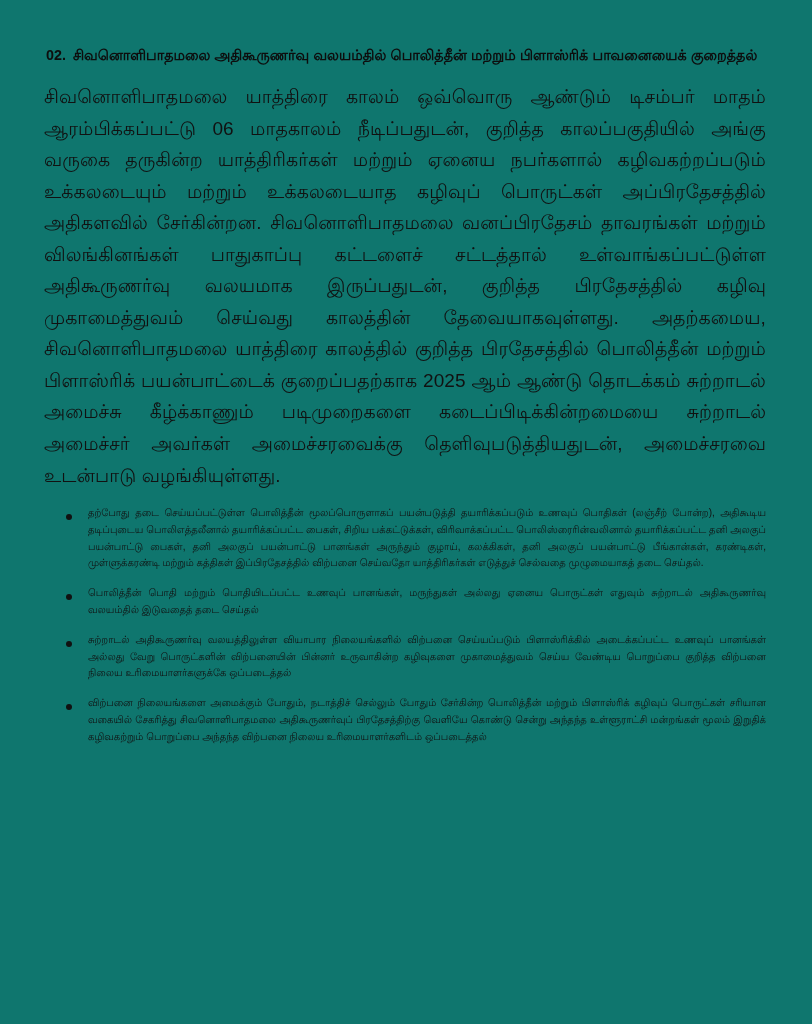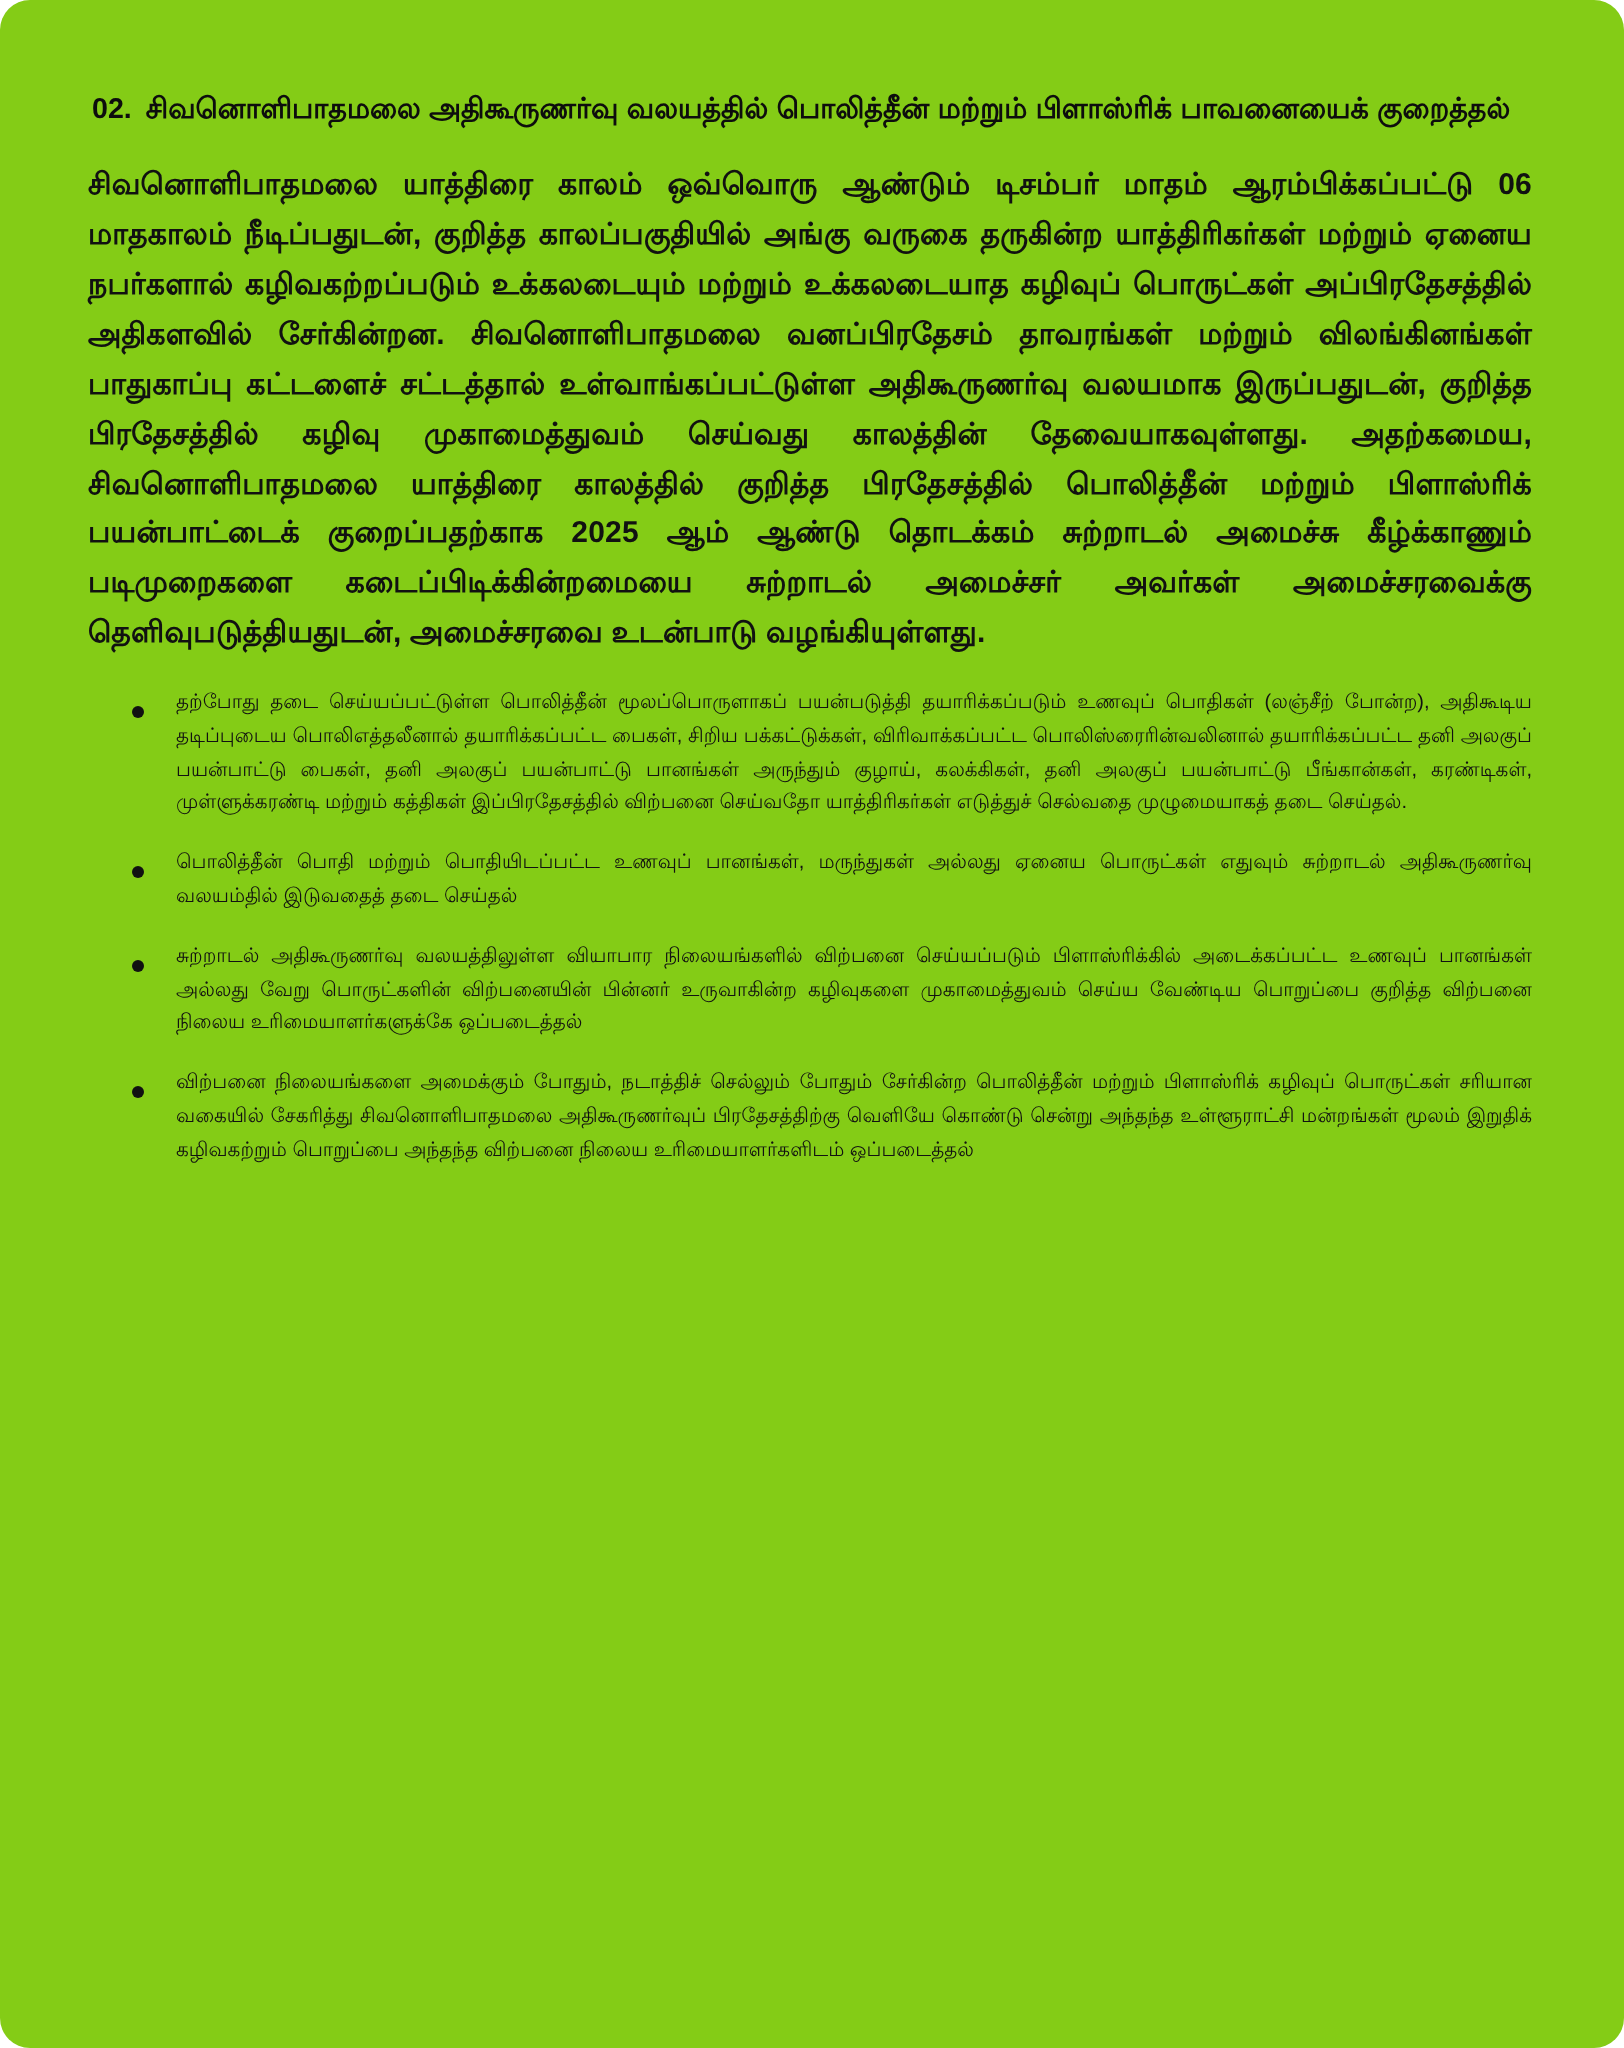--- a/index.html
+++ b/index.html
@@ -12,23 +12,22 @@
     min-height: 1024px;
     font-family: "Liberation Sans", sans-serif;
     color: #111111;
     -webkit-font-smoothing: antialiased;
   }
   .page {
     width: 812px;
     min-height: 1024px;
     box-sizing: border-box;
     padding: 44px 46px 18px 44px;
-    background: #84cc16;
+    background: #0f766e;
     position: relative;
-    border-radius: 15px;
   }
   .heading {
     display: flex;
     align-items: flex-start;
     font-weight: bold;
     font-size: 14.3px;
     line-height: 1.62;
     color: #0d0d0d;
     margin: 0 0 14px 0;
     padding-left: 2px;
@@ -38,28 +37,27 @@
     margin-right: 7px;
     white-space: nowrap;
   }
   .heading-text {
     flex: 1 1 auto;
     text-align: justify;
     text-justify: inter-word;
     word-spacing: 0.02em;
   }
   .body-para {
-    font-size: 15px;
+    font-size: 19px;
     line-height: 1.66;
     text-align: justify;
     text-justify: inter-word;
     margin: 0 0 14px 0;
     color: #111111;
     letter-spacing: 0.1px;
-    font-weight: bold;
   }
   .bullet-list {
     list-style: none;
     margin: 0;
     padding: 0;
   }
   .bullet-item {
     position: relative;
     padding-left: 44px;
     margin-bottom: 13px;
@@ -87,21 +85,21 @@
     margin-bottom: 0;
   }
 </style>
 </head>
 <body>
 
 <div class="page">
 
   <div class="heading">
     <span class="heading-number">02.</span>
-    <span class="heading-text">சிவனொளிபாதமலை அதிகூருணர்வு வலயத்தில் பொலித்தீன் மற்றும் பிளாஸ்ரிக் பாவனையைக் குறைத்தல்</span>
+    <span class="heading-text">சிவனொளிபாதமலை அதிகூருணர்வு வலயம்தில் பொலித்தீன் மற்றும் பிளாஸ்ரிக் பாவனையைக் குறைத்தல்</span>
   </div>
 
   <p class="body-para">சிவனொளிபாதமலை யாத்திரை காலம் ஒவ்வொரு ஆண்டும் டிசம்பர் மாதம் ஆரம்பிக்கப்பட்டு 06 மாதகாலம் நீடிப்பதுடன், குறித்த காலப்பகுதியில் அங்கு வருகை தருகின்ற யாத்திரிகர்கள் மற்றும் ஏனைய நபர்களால் கழிவகற்றப்படும் உக்கலடையும் மற்றும் உக்கலடையாத கழிவுப் பொருட்கள் அப்பிரதேசத்தில் அதிகளவில் சேர்கின்றன. சிவனொளிபாதமலை வனப்பிரதேசம் தாவரங்கள் மற்றும் விலங்கினங்கள் பாதுகாப்பு கட்டளைச் சட்டத்தால் உள்வாங்கப்பட்டுள்ள அதிகூருணர்வு வலயமாக இருப்பதுடன், குறித்த பிரதேசத்தில் கழிவு முகாமைத்துவம் செய்வது காலத்தின் தேவையாகவுள்ளது. அதற்கமைய, சிவனொளிபாதமலை யாத்திரை காலத்தில் குறித்த பிரதேசத்தில் பொலித்தீன் மற்றும் பிளாஸ்ரிக் பயன்பாட்டைக் குறைப்பதற்காக 2025 ஆம் ஆண்டு தொடக்கம் சுற்றாடல் அமைச்சு கீழ்க்காணும் படிமுறைகளை கடைப்பிடிக்கின்றமையை சுற்றாடல் அமைச்சர் அவர்கள் அமைச்சரவைக்கு தெளிவுபடுத்தியதுடன், அமைச்சரவை உடன்பாடு வழங்கியுள்ளது.</p>
 
   <ul class="bullet-list">
     <li class="bullet-item">
       <span class="dot"></span>
       <span class="bullet-text">தற்போது தடை செய்யப்பட்டுள்ள பொலித்தீன் மூலப்பொருளாகப் பயன்படுத்தி தயாரிக்கப்படும் உணவுப் பொதிகள் (லஞ்சீற் போன்ற), அதிகூடிய தடிப்புடைய பொலிஎத்தலீனால் தயாரிக்கப்பட்ட பைகள், சிறிய பக்கட்டுக்கள், விரிவாக்கப்பட்ட பொலிஸ்ரைரின்வலினால் தயாரிக்கப்பட்ட தனி அலகுப் பயன்பாட்டு பைகள், தனி அலகுப் பயன்பாட்டு பானங்கள் அருந்தும் குழாய், கலக்கிகள், தனி அலகுப் பயன்பாட்டு பீங்கான்கள், கரண்டிகள், முள்ளுக்கரண்டி மற்றும் கத்திகள் இப்பிரதேசத்தில் விற்பனை செய்வதோ யாத்திரிகர்கள் எடுத்துச் செல்வதை முழுமையாகத் தடை செய்தல்.</span>
     </li>
     <li class="bullet-item">

